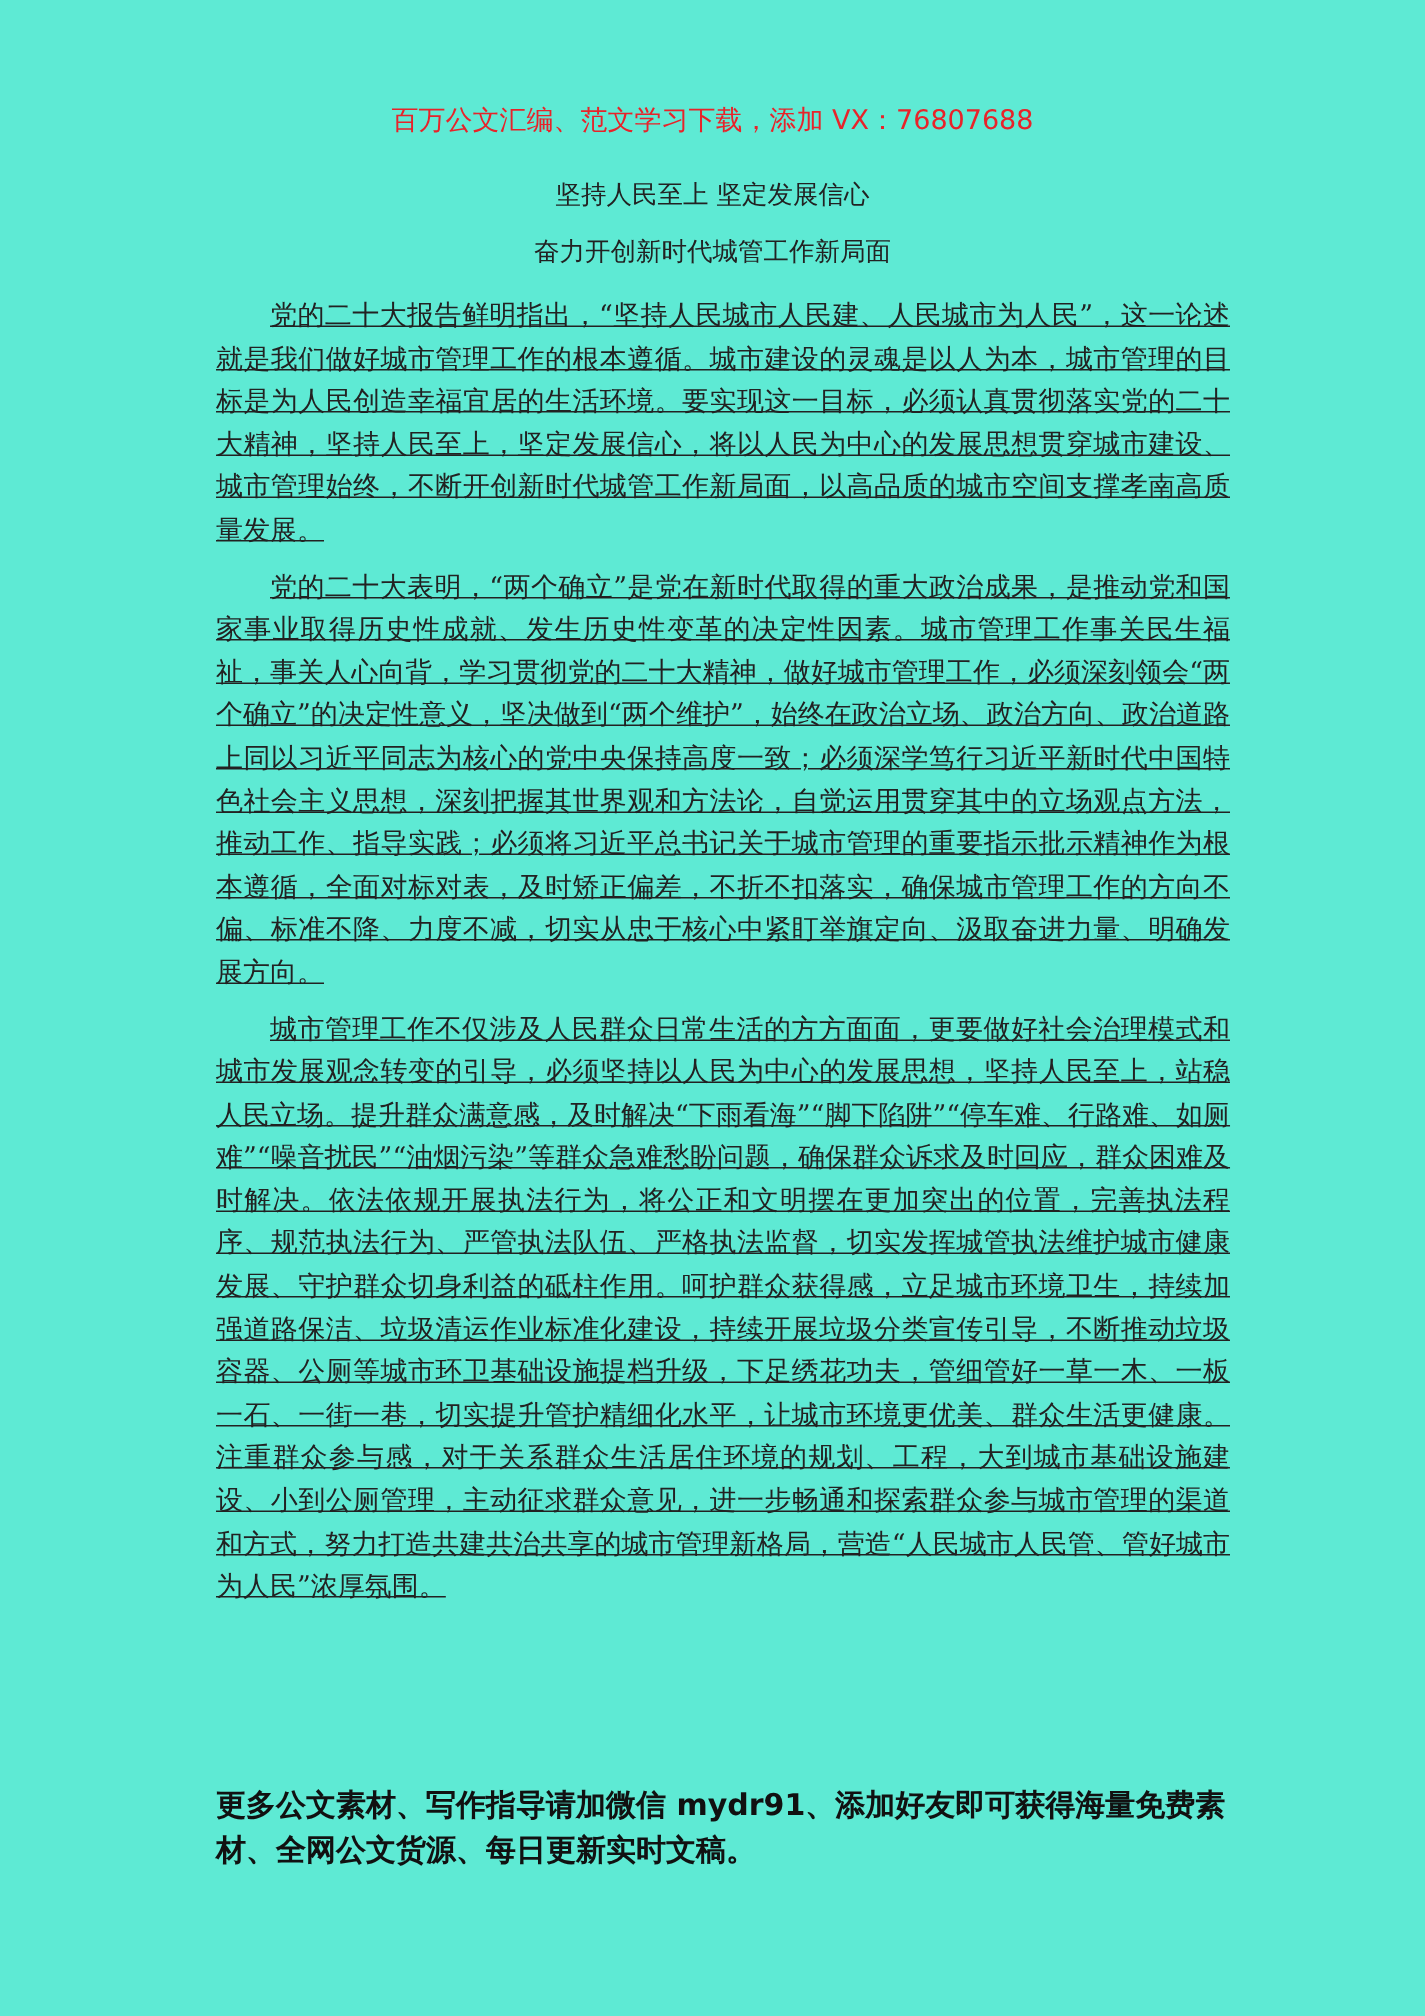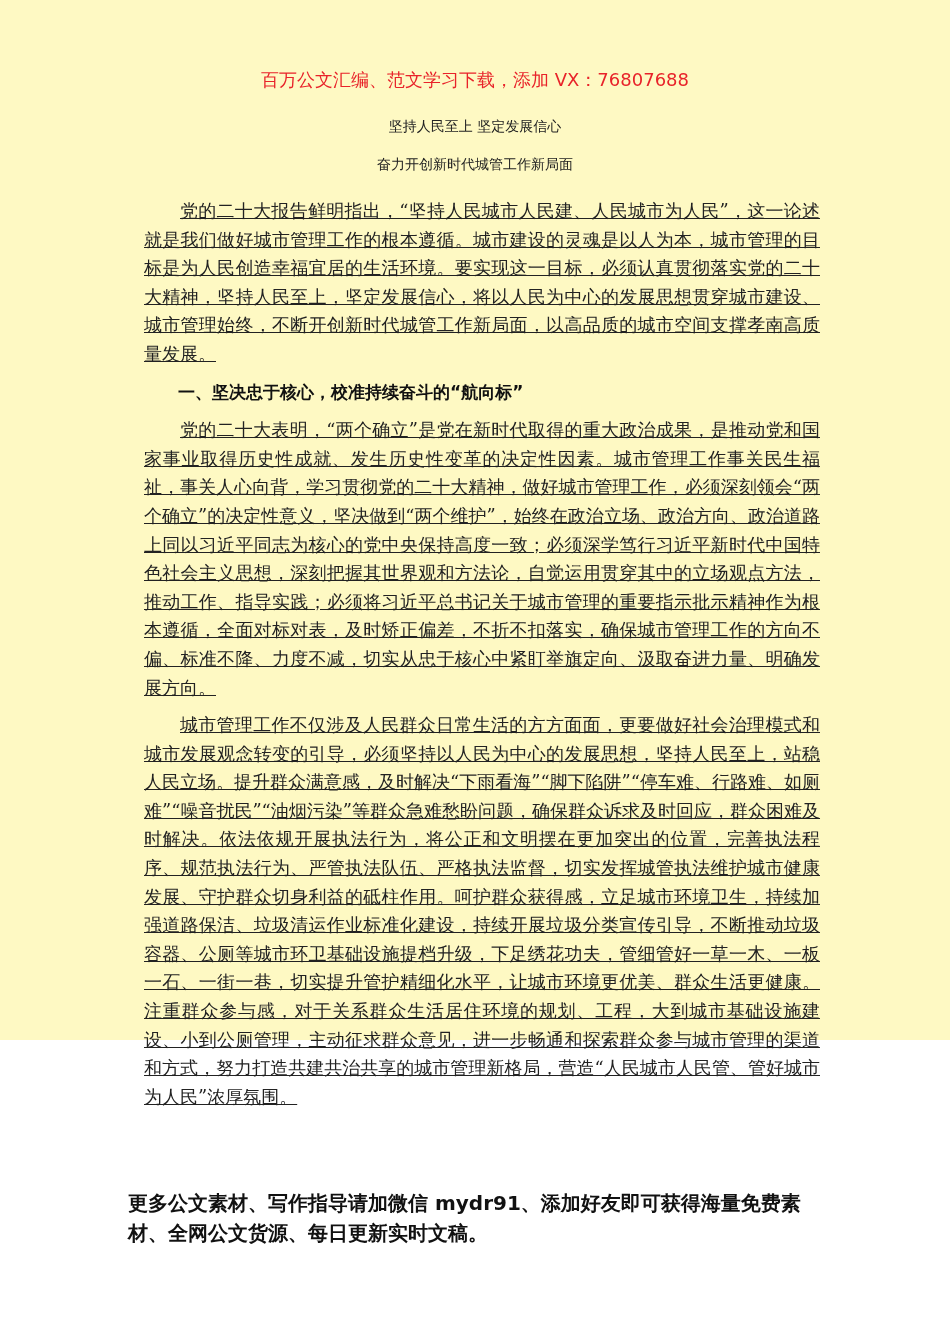--- a/index.html
+++ b/index.html
@@ -1,55 +1,54 @@
 <!DOCTYPE html>
 <html><head>
 <meta charset="utf-8">
 <style>
   html, body { margin: 0; padding: 0; background: #ffffff; }
   body { width: 950px; height: 1344px; position: relative; overflow: hidden; }
-  .page { position: absolute; left: 0; top: 0; width: 950px; height: 1040px; background: #fef9c3; }
+  .page { position: absolute; left: 0; top: 0; width: 950px; height: 1344px; background: #5eead4; }
   .banner {
     position: absolute; left: 0; top: 68px; width: 950px; text-align: center;
     font-family: "DejaVu Sans", sans-serif; font-size: 18px; color: #e8232a; letter-spacing: 0;
   }
   .title {
     position: absolute; left: 0; width: 950px; text-align: center;
-    font-family: "DejaVu Serif", serif; font-size: 14px; color: #222;
+    font-family: "DejaVu Serif", serif; font-size: 17px; color: #222;
   }
   .title1 { top: 118px; }
   .title2 { top: 156px; }
   .body {
     position: absolute; left: 144px; width: 676px; top: 197px;
     font-family: "DejaVu Serif", serif; font-size: 18px; line-height: 28.6px; color: #222;
     text-align: justify;
   }
   .body p { margin: 0; text-indent: 2em; text-decoration: underline; }
   .body h3 {
     margin: 0; font-weight: bold; font-size: 17px; text-indent: 2em;
     font-family: "DejaVu Sans", sans-serif; color: #111;
   }
   .p1 { margin-bottom: 9px !important; }
   .h1 { margin-bottom: 10px !important; }
   .p2 { margin-bottom: 9px !important; }
   .h2 { margin-bottom: 10px !important; }
   .footer {
-    position: absolute; left: 128px; width: 690px; top: 1188px;
+    position: absolute; left: 144px; width: 690px; top: 1188px;
     font-family: "DejaVu Sans", sans-serif; font-size: 20px; font-weight: bold; line-height: 30px; color: #111;
   }
 </style>
 </head>
 <body>
 
 <div class="page">
   <div class="banner">百万公文汇编、范文学习下载，添加 VX：76807688</div>
   <div class="title title1">坚持人民至上 坚定发展信心</div>
   <div class="title title2">奋力开创新时代城管工作新局面</div>
 
   <div class="body">
     <p class="p1">党的二十大报告鲜明指出，“坚持人民城市人民建、人民城市为人民”，这一论述就是我们做好城市管理工作的根本遵循。城市建设的灵魂是以人为本，城市管理的目标是为人民创造幸福宜居的生活环境。要实现这一目标，必须认真贯彻落实党的二十大精神，坚持人民至上，坚定发展信心，将以人民为中心的发展思想贯穿城市建设、城市管理始终，不断开创新时代城管工作新局面，以高品质的城市空间支撑孝南高质量发展。</p>
-    <h3 class="h1">一、坚决忠于核心，校准持续奋斗的“航向标”</h3>
     <p class="p2">党的二十大表明，“两个确立”是党在新时代取得的重大政治成果，是推动党和国家事业取得历史性成就、发生历史性变革的决定性因素。城市管理工作事关民生福祉，事关人心向背，学习贯彻党的二十大精神，做好城市管理工作，必须深刻领会“两个确立”的决定性意义，坚决做到“两个维护”，始终在政治立场、政治方向、政治道路上同以习近平同志为核心的党中央保持高度一致；必须深学笃行习近平新时代中国特色社会主义思想，深刻把握其世界观和方法论，自觉运用贯穿其中的立场观点方法，推动工作、指导实践；必须将习近平总书记关于城市管理的重要指示批示精神作为根本遵循，全面对标对表，及时矫正偏差，不折不扣落实，确保城市管理工作的方向不偏、标准不降、力度不减，切实从忠于核心中紧盯举旗定向、汲取奋进力量、明确发展方向。</p>
     <p>城市管理工作不仅涉及人民群众日常生活的方方面面，更要做好社会治理模式和城市发展观念转变的引导，必须坚持以人民为中心的发展思想，坚持人民至上，站稳人民立场。提升群众满意感，及时解决“下雨看海”“脚下陷阱”“停车难、行路难、如厕难”“噪音扰民”“油烟污染”等群众急难愁盼问题，确保群众诉求及时回应，群众困难及时解决。依法依规开展执法行为，将公正和文明摆在更加突出的位置，完善执法程序、规范执法行为、严管执法队伍、严格执法监督，切实发挥城管执法维护城市健康发展、守护群众切身利益的砥柱作用。呵护群众获得感，立足城市环境卫生，持续加强道路保洁、垃圾清运作业标准化建设，持续开展垃圾分类宣传引导，不断推动垃圾容器、公厕等城市环卫基础设施提档升级，下足绣花功夫，管细管好一草一木、一板一石、一街一巷，切实提升管护精细化水平，让城市环境更优美、群众生活更健康。注重群众参与感，对于关系群众生活居住环境的规划、工程，大到城市基础设施建设、小到公厕管理，主动征求群众意见，进一步畅通和探索群众参与城市管理的渠道和方式，努力打造共建共治共享的城市管理新格局，营造“人民城市人民管、管好城市为人民”浓厚氛围。</p>
   </div>
 
   <div class="footer">更多公文素材、写作指导请加微信 mydr91、添加好友即可获得海量免费素材、全网公文货源、每日更新实时文稿。</div>
 </div>
 
 </body></html>

